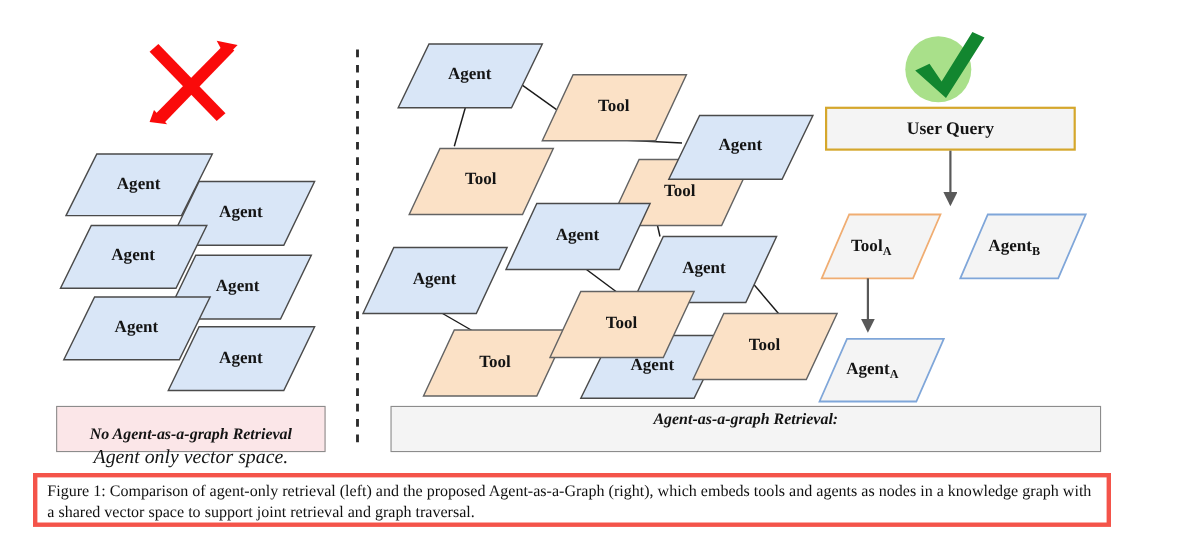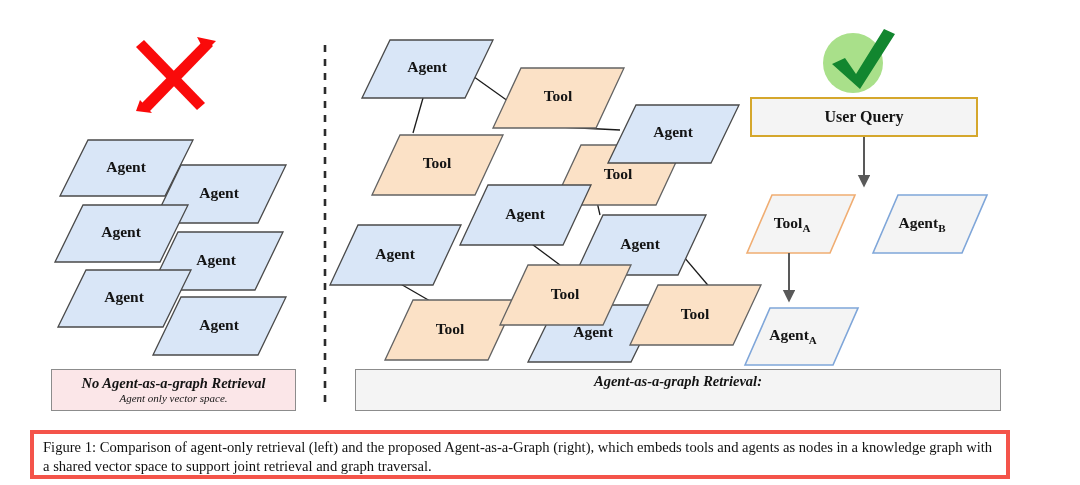--- a/index.html
+++ b/index.html
@@ -56,30 +56,30 @@
     text-align: center;
     font-style: italic;
     line-height: 1.26;
     color: #141414;
   }
   .legend-box .line1 {
     font-weight: bold;
     font-size: 14.5px;
   }
   .legend-box .line2 {
-    font-size: 11px;
+    font-size: 18px;
     text-align: center;
   }
   #legend-left {
     left: 51px;
     top: 369px;
     width: 245px;
     height: 42px;
     background: #fbe6e8;
-    padding-top: 4px;
+    padding-top: 16px;
   }
   #legend-right {
     left: 355px;
     top: 369px;
     width: 646px;
     height: 42px;
     background: #f4f4f4;
     padding-top: 2px;
   }
   #figure-caption {

